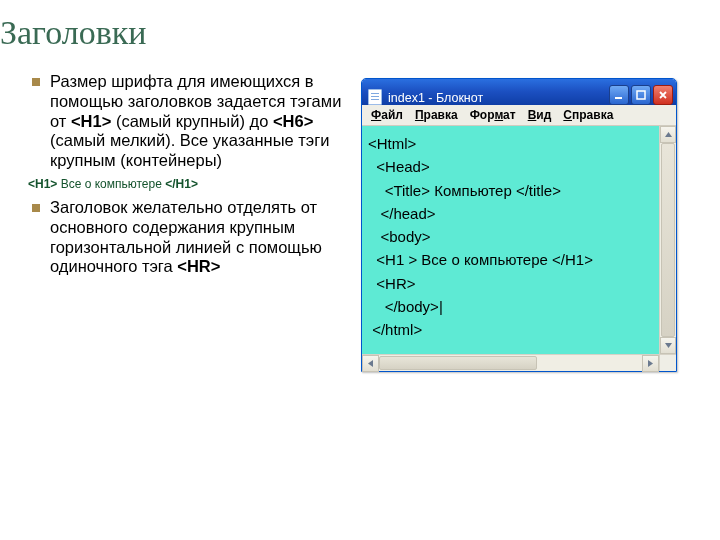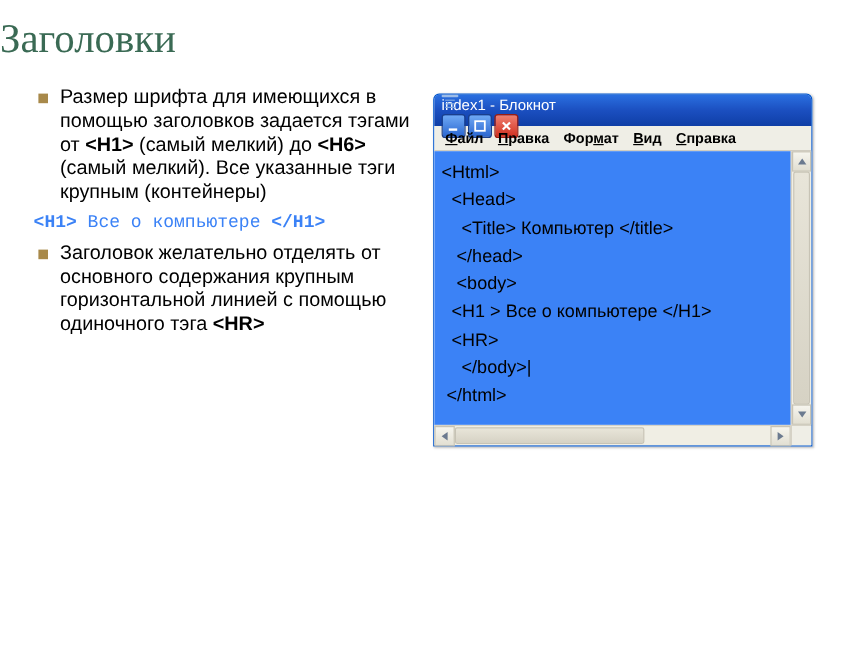--- a/index.html
+++ b/index.html
@@ -41,50 +41,48 @@
   ul.bullets > li::before {
     content: "";
     position: absolute;
     left: 4px;
     top: 6px;
     width: 8px;
     height: 8px;
     background: #a8894a;
   }
   .h1line {
-    font-size: 15px;
+    font-size: 12px;
     line-height: 1.25;
-    color: #3b82f6;
+    color: #14532d;
     margin: 2px 0 6px 0;
     padding-left: 0;
-    font-family: Liberation Mono, monospace;
   }
   .right {
     flex: 1;
     padding-top: 6px;
     padding-left: 6px;
   }
   
   .win {
     width: 316px;
     border: 1px solid #0055cc;
     border-radius: 5px 5px 0 0;
     box-shadow: 1px 1px 2px rgba(0,0,0,.25);
     font-family: Tahoma, Arial, sans-serif;
   }
   .titlebar {
     height: 26px;
     background: linear-gradient(#2a6fe0, #1b4fc0 50%, #0f3ea6);
     border-radius: 4px 4px 0 0;
     display: flex;
-    align-items: flex-start;
+    align-items: flex-end;
     padding: 0 3px 0 6px;
     color: #fff;
     font-size: 12.5px;
-    flex-direction: column;
   }
   .titlebar .doc-icon {
     width: 14px;
     height: 16px;
     background: #fff;
     border: 1px solid #9cbce8;
     border-radius: 1px;
     margin-right: 6px;
     position: relative;
   }
@@ -115,21 +113,21 @@
     gap: 2px;
     padding: 2px 4px;
     font-size: 12px;
     color: #000;
   }
   .menuitem { padding: 1px 5px; font-weight: bold; }
   .menuitem u { text-decoration: underline; }
   .editor-wrap { display: flex; background: #fff; }
   .editor {
     flex: 1;
-    background: #3b82f6;
+    background: #5eead4;
     font-family: Tahoma, Arial, sans-serif;
     font-size: 15px;
     color: #000;
     padding: 6px 4px 6px 6px;
     min-height: 228px;
     white-space: pre;
     line-height: 1.55;
   }
   .vscroll {
     width: 17px;
@@ -173,21 +171,21 @@
 </style>
 </head>
 <body>
 
 <div class="slide-title">Заголовки</div>
 
 <div class="content">
   <div class="left">
     <ul class="bullets">
       <li>
-        <span>Размер шрифта для имеющихся в помощью заголовков задается тэгами от </span><b>&lt;H1&gt;</b><span> (самый мелкий) до </span><b>&lt;H6&gt;</b><span> (самый мелкий). Все указанные тэги крупным (контейнеры)</span>
+        <span>Размер шрифта для имеющихся в помощью заголовков задается тэгами от </span><b>&lt;H1&gt;</b><span> (самый крупный) до </span><b>&lt;H6&gt;</b><span> (самый мелкий). Все указанные тэги крупным (контейнеры)</span>
       </li>
     </ul>
     <div class="h1line">
       <b>&lt;H1&gt;</b><span> Все о компьютере </span><b>&lt;/H1&gt;</b>
     </div>
     <ul class="bullets">
       <li>
         <span>Заголовок желательно отделять от основного содержания крупным горизонтальной линией с помощью одиночного тэга </span><b>&lt;HR&gt;</b>
       </li>
     </ul>

